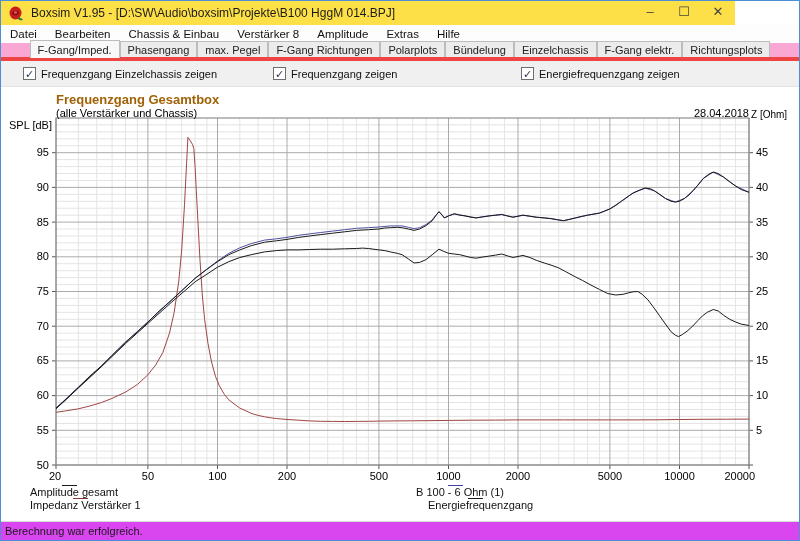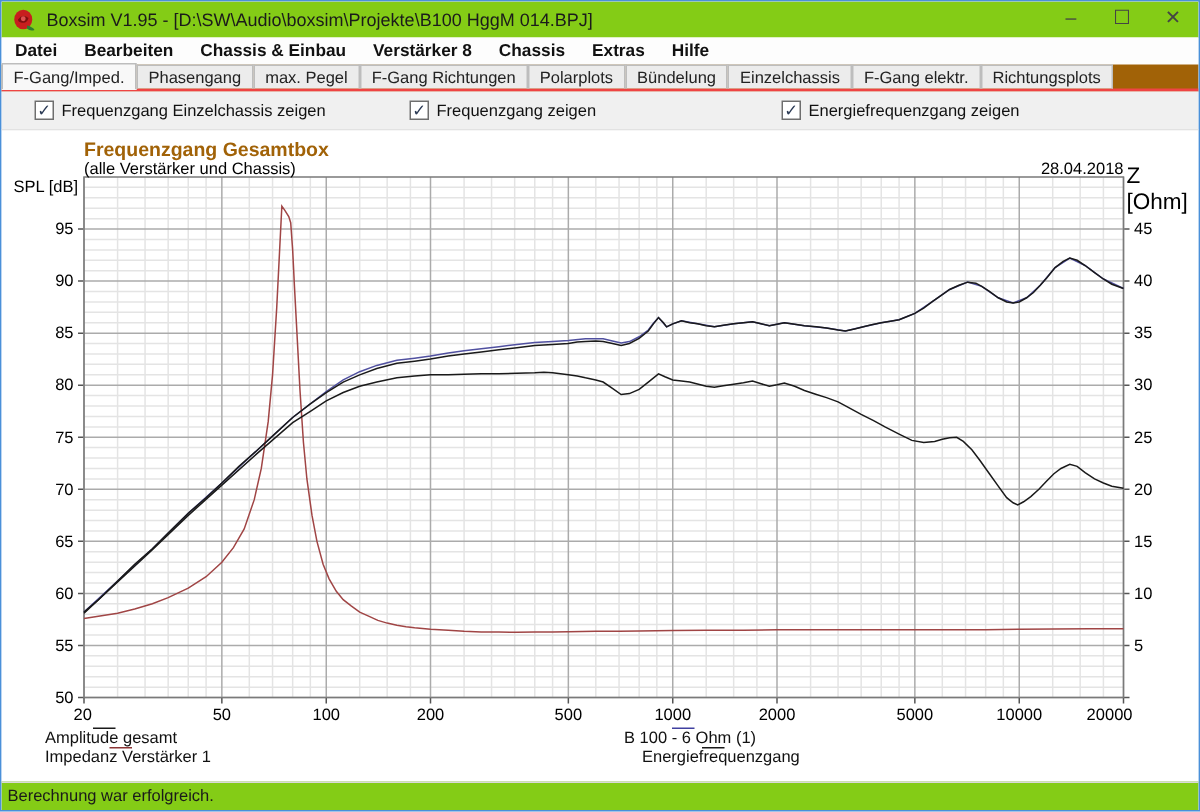--- a/index.html
+++ b/index.html
@@ -3,60 +3,60 @@
 <meta charset="utf-8">
 <style>
   * { margin:0; padding:0; box-sizing:border-box; }
   html,body { width:800px; height:541px; }
   body { font-family:"Liberation Sans", sans-serif; background:#e8e8e8; }
   #window {
     position:relative; width:800px; height:541px; background:#ffffff;
     border:1px solid #4a90d9; overflow:hidden;
   }
   
-  #titlebar { position:absolute; left:0; top:0; width:798px; height:24px; background:#84cc16; }
+  #titlebar { position:absolute; left:0; top:0; width:734px; height:24px; background:#fde047; }
   #app-icon { position:absolute; left:7px; top:4px; width:16px; height:16px; }
   #title-text { position:absolute; left:30px; top:5px; font-size:12px; color:#1b1b1b; white-space:nowrap; }
   .win-btn { position:absolute; top:0; width:34px; height:24px; text-align:center; line-height:22px;
              font-size:13px; color:#444; cursor:default; }
   #btn-min { right:68px; } #btn-max { right:34px; } #btn-close { right:0; }
   
   #menubar { position:absolute; left:0; top:24px; width:798px; height:18px; background:#fdfdfd; display:flex; }
-  .menu-item { font-size:11.5px; color:#111; padding:3px 9px 0 9px; white-space:nowrap;font-weight:bold; }
-  
-  #tabbar { position:absolute; left:0; top:42px; width:798px; height:18px; background:#a16207;
-            display:flex; align-items:flex-end; border-bottom:2px solid #ef4444; }
+  .menu-item { font-size:11.5px; color:#111; padding:3px 9px 0 9px; white-space:nowrap; }
+  
+  #tabbar { position:absolute; left:0; top:42px; width:798px; height:18px; background:#f9a8d4;
+            display:flex; align-items:flex-end; border-bottom:4px solid #ef4444;justify-content:center; }
   .tab { font-size:11px; color:#222; padding:2px 7px 3px 7px; background:#ececec;
          border:1px solid #bdbdbd; border-bottom:none; height:16px; white-space:nowrap; }
   .tab.active { background:#f8f8f8; height:18px; padding-top:3px; border-bottom:1px solid #f8f8f8;
                 margin-bottom:-1px; }
   
   #checkrow { position:absolute; left:0; top:60px; width:798px; height:26px; background:#f0f0f0;
               border-bottom:1px solid #e2e2e2; }
   .checkbox { position:absolute; top:6px; display:flex; align-items:center; }
   .box { width:13px; height:13px; background:#fff; border:1px solid #6e6e6e; margin-right:5px;
          font-size:11px; line-height:12px; text-align:center; color:#2b3a55; }
   .check-label { font-size:11px; color:#111; white-space:nowrap; }
   #cb1 { left:22px; } #cb2 { left:272px; } #cb3 { left:520px; }
   
   #chart-panel { position:absolute; left:0; top:86px; width:798px; height:434px; background:#ffffff; }
   #chart-title { position:absolute; left:55px; top:5px; font-size:13px; font-weight:bold; color:#a16207; }
   #chart-subtitle { position:absolute; left:55px; top:20px; font-size:11px; color:#000; }
   #chart-date { position:absolute; left:648px; top:20px; width:100px; text-align:right; font-size:11px; color:#000; }
   #ylabel-left { position:absolute; left:8px; top:32px; font-size:11px; color:#000; }
-  #ylabel-right { position:absolute; left:750px; top:22px; font-size:15px; color:#000; }
+  #ylabel-right { position:absolute; left:750px; top:22px; font-size:10px; color:#000; }
   #chart-svg { position:absolute; left:0; top:0; }
   
   .legend-item { position:absolute; display:flex; align-items:center;flex-direction:column; }
   .legend-dash { width:15px; height:0; border-top:1px solid #000; margin-right:10px; }
   .legend-label { font-size:11px; color:#111; white-space:nowrap; }
   #lg0 { left:29px; top:398px; } #lg1 { left:29px; top:411px;justify-content:flex-end; }
   #lg2 { left:415px; top:398px; } #lg3 { left:427px; top:411px; }
   
-  #statusbar { position:absolute; left:0; top:520px; width:798px; height:19px; background:#84cc16;
+  #statusbar { position:absolute; left:0; top:520px; width:798px; height:19px; background:#d946ef;
                border-top:1px solid #d9d9d9; }
   #status-text { position:absolute; left:4px; top:3px; font-size:11px; color:#1a1a1a; }
 </style>
 </head>
 <body>
 
 <div id="window">
 
   <div id="titlebar">
     <svg id="app-icon" viewBox="0 0 16 16">
@@ -69,21 +69,21 @@
     <span class="win-btn" id="btn-min">–</span>
     <span class="win-btn" id="btn-max">☐</span>
     <span class="win-btn" id="btn-close">✕</span>
   </div>
 
   <div id="menubar">
     <span class="menu-item">Datei</span>
     <span class="menu-item">Bearbeiten</span>
     <span class="menu-item">Chassis &amp; Einbau</span>
     <span class="menu-item">Verstärker 8</span>
-    <span class="menu-item">Chassis</span>
+    <span class="menu-item">Amplitude</span>
     <span class="menu-item">Extras</span>
     <span class="menu-item">Hilfe</span>
   </div>
 
   <div id="tabbar">
     <span class="tab active">F-Gang/Imped.</span>
     <span class="tab">Phasengang</span>
     <span class="tab">max. Pegel</span>
     <span class="tab">F-Gang Richtungen</span>
     <span class="tab">Polarplots</span>

